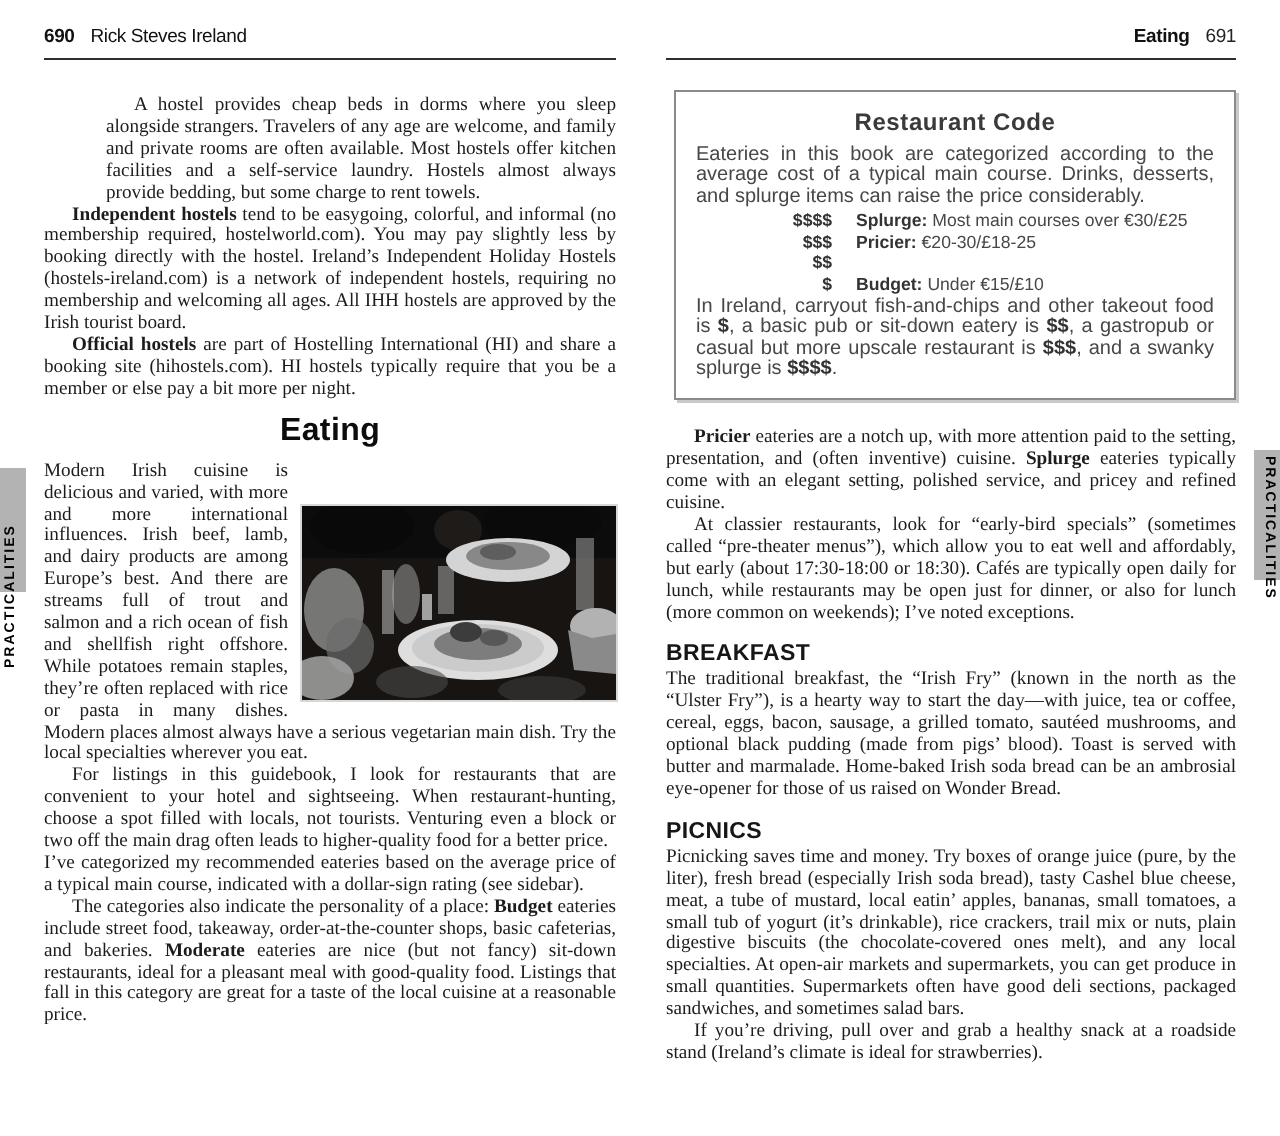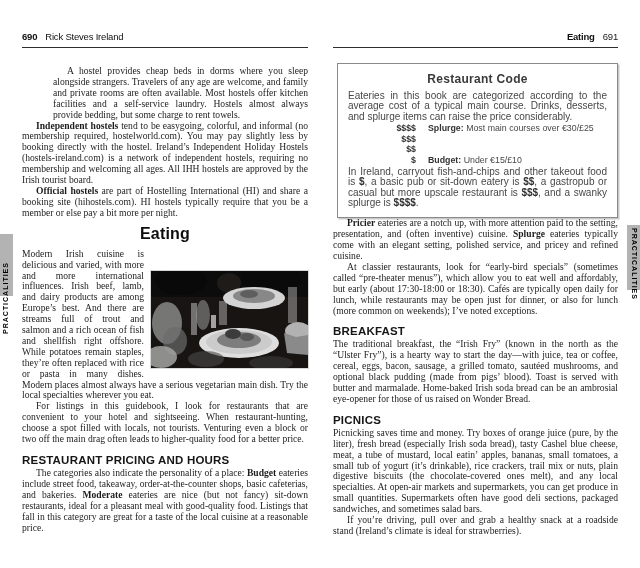--- a/index.html
+++ b/index.html
@@ -3,21 +3,21 @@
 <meta charset="utf-8">
 <style>
   * { margin:0; padding:0; box-sizing:border-box; }
   html,body { width:640px; height:568px; background:#ffffff; overflow:hidden; }
   body { position:relative; font-family:"Liberation Serif", serif; color:#1c1c1c; }
 
   .page { position:absolute; top:0; height:568px; width:320px; }
   .page-left  { left:0; }
   .page-right { left:320px; }
 
-  .col { position:absolute; top:31px; }
+  .col { position:absolute; top:13px; }
   .col-left  { left:22px;  width:286px; }
   .col-right { left:13px;  width:285px; }
 
   
   .pagehead { display:flex; align-items:baseline; gap:8px;
               font-family:"Liberation Sans", sans-serif; font-size:9.5px;
               letter-spacing:-0.2px; color:#111;
               padding-bottom:5px; border-bottom:1.3px solid #2e2e2e; }
   .pagehead.right { justify-content:flex-end; }
   .ph-num { font-weight:700; }
@@ -51,21 +51,21 @@
               color:#3a3a3a; letter-spacing:0.3px; margin-bottom:5px; }
   .cb-text { font-size:10px; line-height:10.3px; text-align:justify; color:#474747; }
   .cb-text b { color:#333; }
   .cb-rates { margin:1px 0 1px 0; }
   .cb-row { display:grid; grid-template-columns:68px 12px auto;
             font-size:8.8px; line-height:10.8px; }
   .cb-sym { text-align:right; font-weight:700; color:#333; }
   .cb-gap { }
   .cb-desc b { color:#333; }
 
-  .after-box { }
+  .after-box { margin-top:14px; }
 
   
   .tab-block { position:absolute; width:13px; background:#b3b3b3; }
   .tab-block.lft { left:0; top:234px; height:62px; }
   .tab-block.rgt { right:0; top:225px; height:65px; }
   .tab-text { position:absolute; font-family:"Liberation Sans", sans-serif;
               font-weight:700; font-size:7px; letter-spacing:1px; color:#000;
               writing-mode:vertical-rl; text-orientation:mixed; white-space:nowrap; }
   .tab-text.lft { left:2px; top:232px; height:102px; transform:rotate(180deg); }
   .tab-text.rgt { right:2px; top:228px; height:106px; }
@@ -116,21 +116,21 @@
         <ellipse cx="96" cy="66" rx="7" ry="4" fill="#575757"></ellipse>
         <ellipse cx="147" cy="60" rx="13" ry="9" fill="#b2b2b2"></ellipse>
         <path d="M133 62 L145 66 L157 64 L157 84 L136 82 Z" fill="#8a8a8a"></path>
         <ellipse cx="55" cy="88" rx="18" ry="8" fill="#4a4a4a" opacity="0.6"></ellipse>
         <ellipse cx="120" cy="92" rx="22" ry="7" fill="#3a3a3a" opacity="0.6"></ellipse>
       </svg><span><span>Modern Irish cuisine is delicious and varied, with more and more international influences. Irish beef, lamb, and dairy products are among Europe’s best. And there are streams full of trout and salmon and a rich ocean of fish and shellfish right offshore. While potatoes remain staples, they’re often replaced with rice or pasta in many dishes. Modern places almost always have a serious vegetarian main dish. Try the local specialties wherever you eat.</span></span>
     </p>
 
     <p class="body indent"><span>For listings in this guidebook, I look for restaurants that are convenient to your hotel and sightseeing. When restaurant-hunting, choose a spot filled with locals, not tourists. Venturing even a block or two off the main drag often leads to higher-quality food for a better price.</span></p>
 
-    <h2 class="sect">RESTAURANT PRICING AND HOURS</h2>
+    <p class="body"><span>I’ve categorized my recommended eateries based on the average price of a typical main course, indicated with a dollar-sign rating (see sidebar).</span></p>
     <p class="body indent"><span>The categories also indicate the personality of a place: </span><b>Budget</b><span> eateries include street food, takeaway, order-at-the-counter shops, basic cafeterias, and bakeries. </span><b>Moderate</b><span> eateries are nice (but not fancy) sit-down restaurants, ideal for a pleasant meal with good-quality food. Listings that fall in this category are great for a taste of the local cuisine at a reasonable price.</span></p>
   </div>
 </div>
 
 <div class="page page-right">
   <div class="tab-block rgt"></div>
   <div class="tab-text rgt">PRACTICALITIES</div>
 
   <div class="col col-right">
     <div class="pagehead right">
@@ -143,20 +143,21 @@
       <p class="cb-text"><span>Eateries in this book are categorized according to the average cost of a typical main course. Drinks, desserts, and splurge items can raise the price considerably.</span></p>
       <div class="cb-rates">
         <div class="cb-row">
           <span class="cb-sym">$$$$</span>
             <span class="cb-gap"></span>
           <span class="cb-desc"><b>Splurge:</b> <span>Most main courses over €30/£25</span></span>
         </div>
         <div class="cb-row">
           <span class="cb-sym">$$$</span>
             <span class="cb-gap"></span>
+          <span class="cb-desc"><b>Pricier:</b> <span>€20-30/£18-25</span></span>
         </div>
         <div class="cb-row">
           <span class="cb-sym">$$</span>
             <span class="cb-gap"></span>
         </div>
         <div class="cb-row">
           <span class="cb-sym">$</span>
             <span class="cb-gap"></span>
           <span class="cb-desc"><b>Budget:</b> <span>Under €15/£10</span></span>
         </div>

